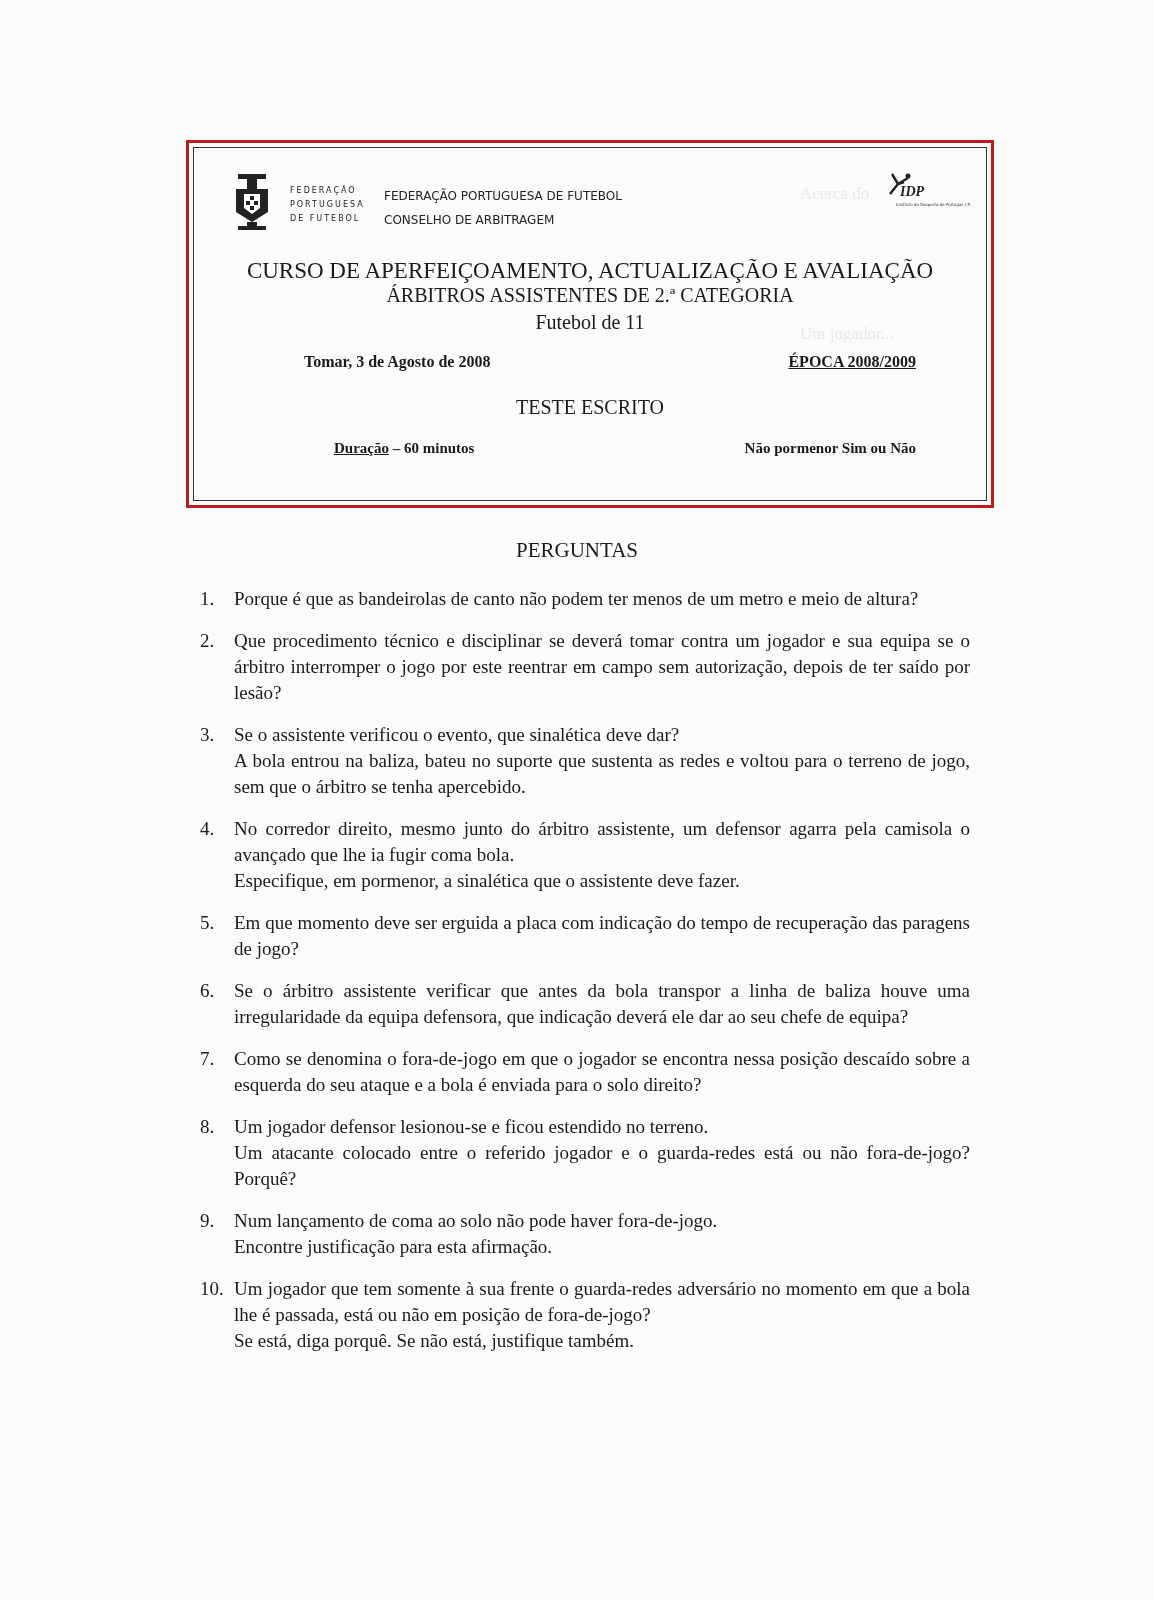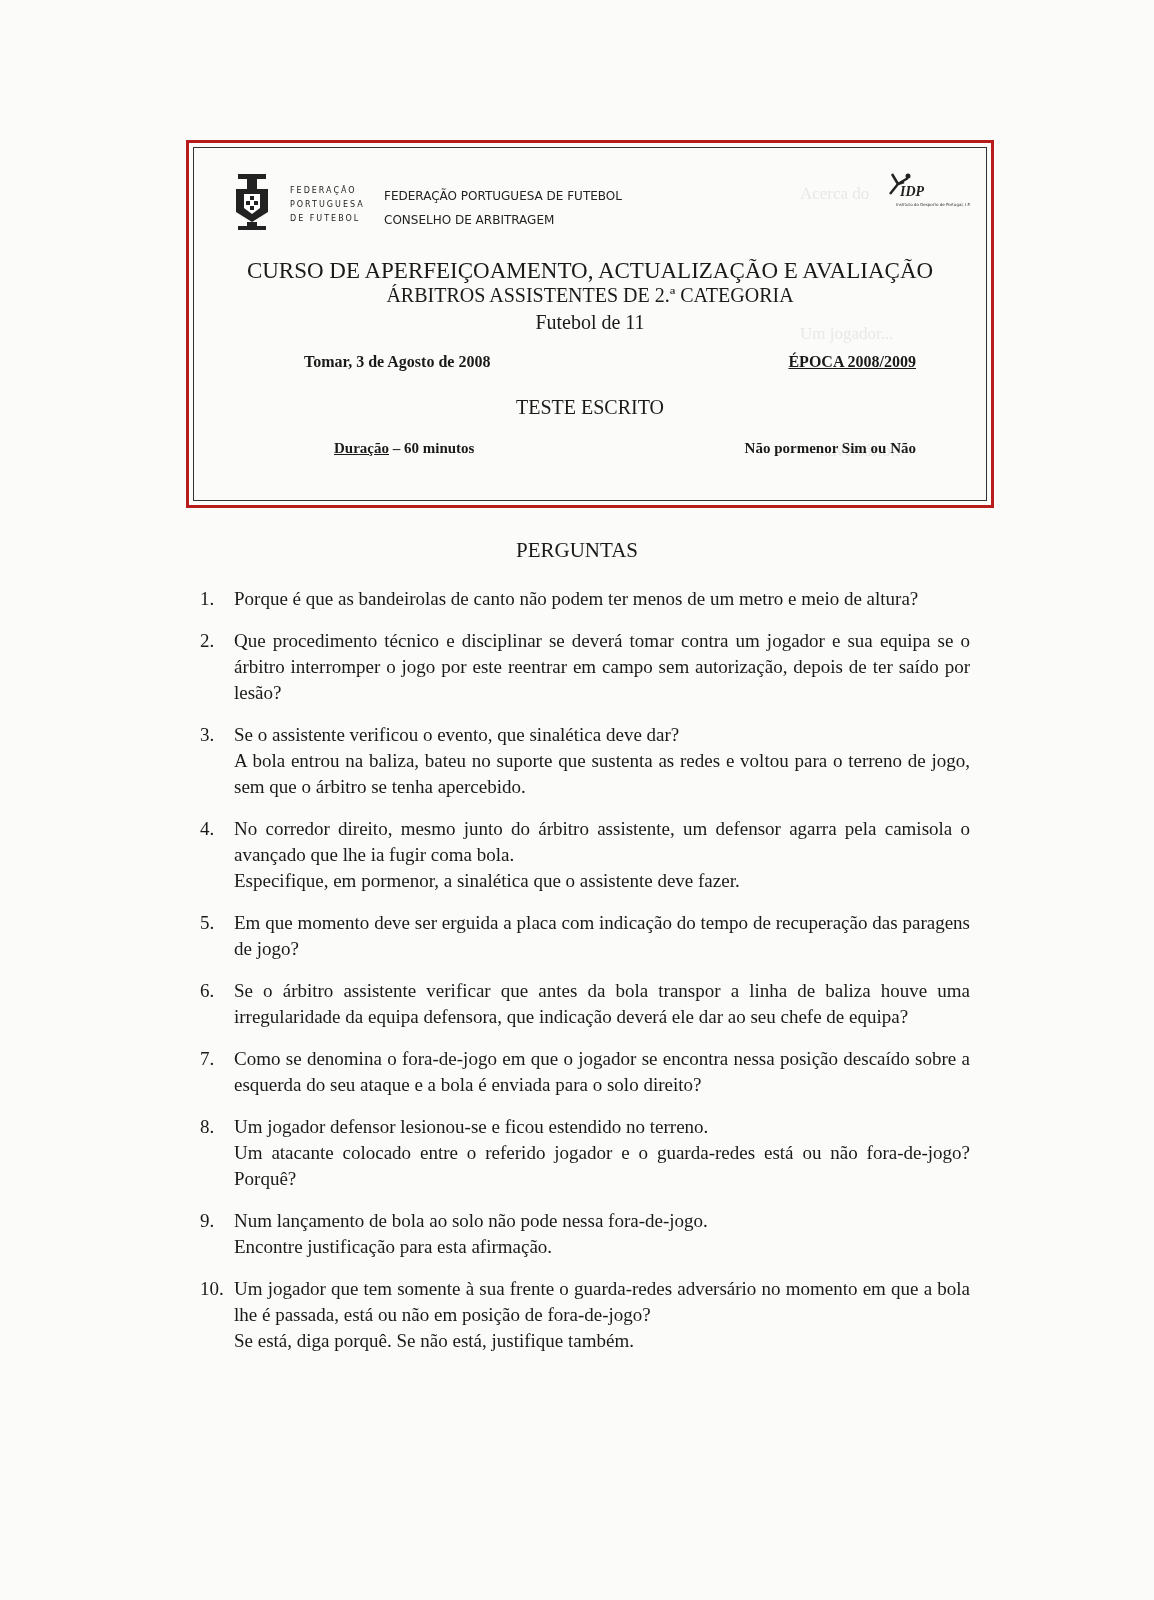--- a/index.html
+++ b/index.html
@@ -149,21 +149,21 @@
   <div class="q">
       <span class="qn">8.</span>
       <div class="qt">
         <p>Um jogador defensor lesionou-se e ficou estendido no terreno.</p>
         <p>Um atacante colocado entre o referido jogador e o guarda-redes está ou não fora-de-jogo? Porquê?</p>
       </div>
     </div>
   <div class="q">
       <span class="qn">9.</span>
       <div class="qt">
-        <p>Num lançamento de bola ao solo não pode nessa fora-de-jogo.</p>
+        <p>Num lançamento de coma ao solo não pode haver fora-de-jogo.</p>
         <p>Encontre justificação para esta afirmação.</p>
       </div>
     </div>
   <div class="q">
       <span class="qn">10.</span>
       <div class="qt">
         <p>Um jogador que tem somente à sua frente o guarda-redes adversário no momento em que a bola lhe é passada, está ou não em posição de fora-de-jogo?</p>
         <p>Se está, diga porquê. Se não está, justifique também.</p>
       </div>
     </div>

